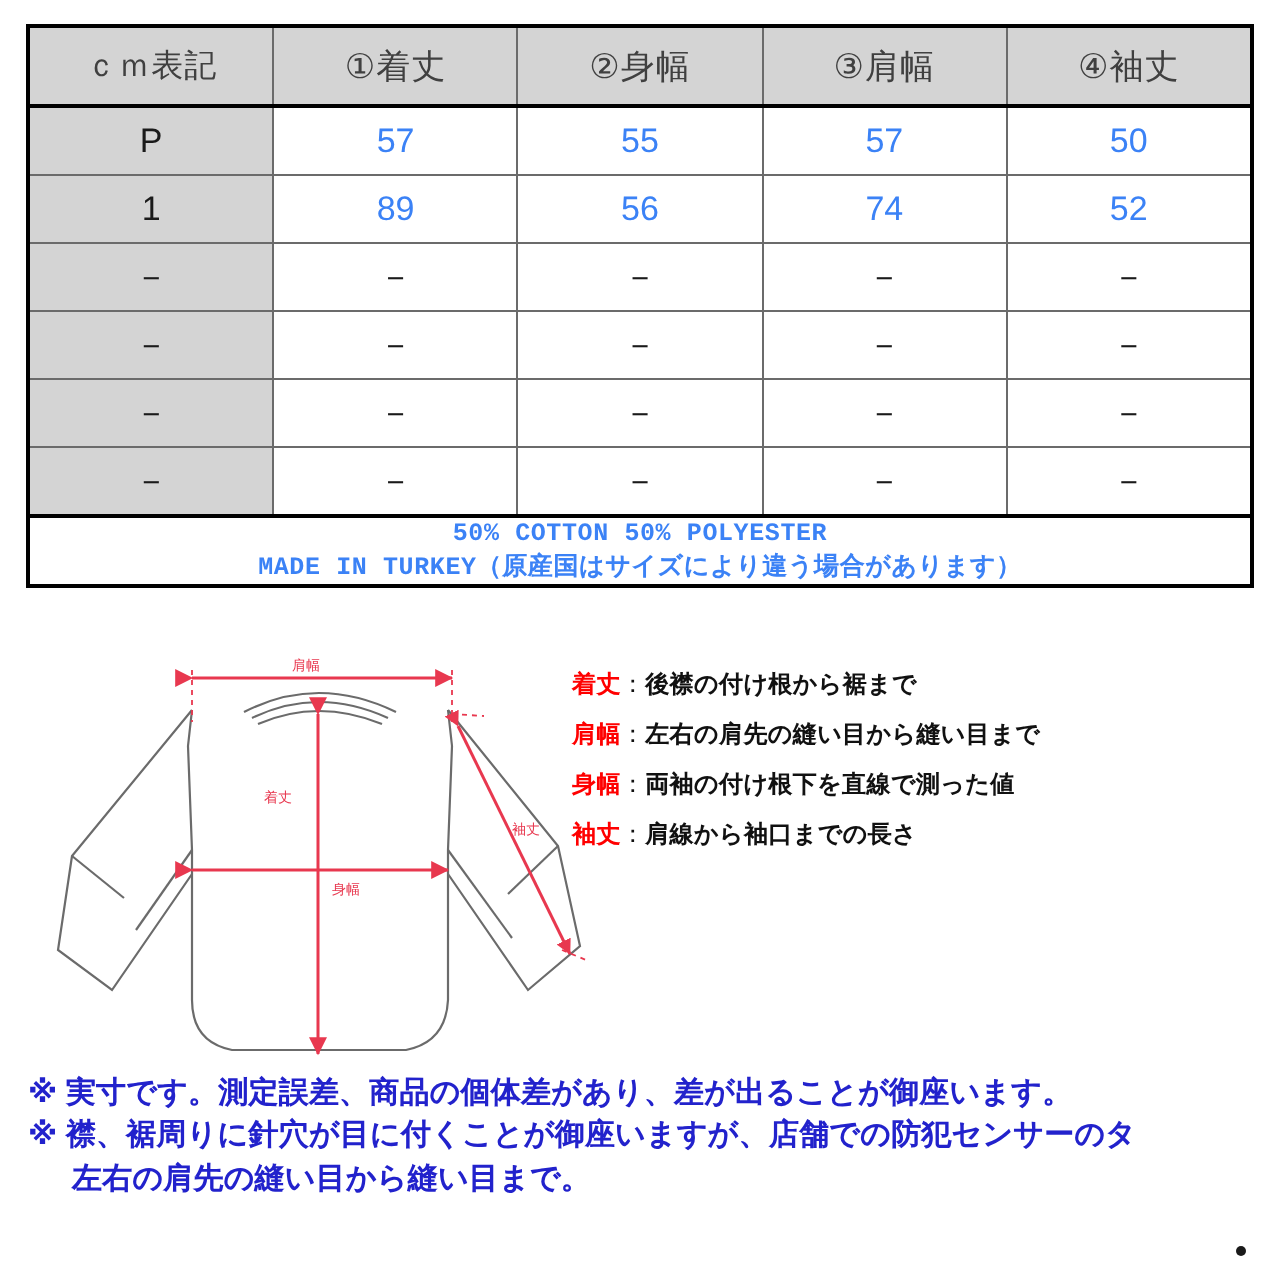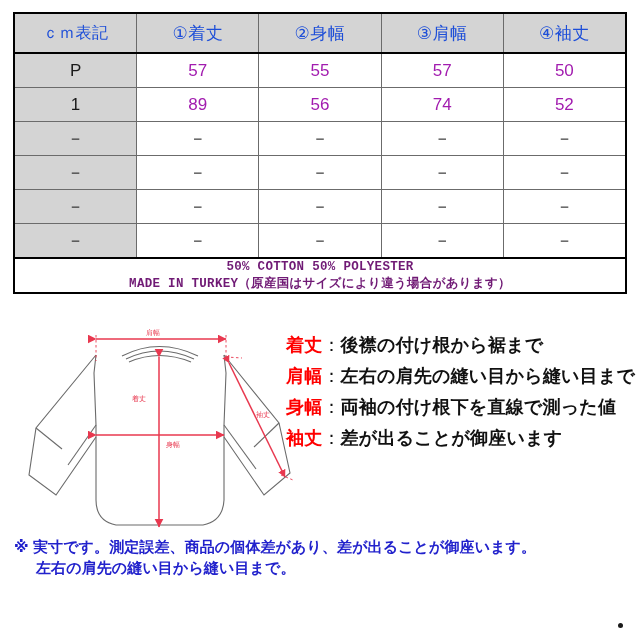--- a/index.html
+++ b/index.html
@@ -35,56 +35,56 @@
     padding: 0;
   }
   table.size-table {
     border: 2px solid #000000;
   }
   th.col-head {
     height: 38px;
     background: #d4d4d4;
     font-size: 17px;
     letter-spacing: 0.5px;
-    color: #1d4ed8;
+    color: #404040;
   }
   th.col-head.first {
     font-size: 16px;
   }
   td.size-label {
     background: #d4d4d4;
     height: 33px;
     font-size: 17px;
     color: #1a1a1a;
   }
   td.measure {
     background: #ffffff;
     height: 33px;
     font-size: 17px;
-    color: #a21caf;
+    color: #3b82f6;
   }
   td.dash {
     color: #1a1a1a;
     font-size: 17px;
   }
   tr.head-row th { border-bottom: 2px solid #000000; }
   tr.last-data td { border-bottom: 2px solid #000000; }
 
   td.footer-cell {
     background: #ffffff;
     text-align: left;
     padding: 4px 0 5px 62px;
     border: 0;
     line-height: 1.32;
   }
   .footer-line {
     font-family: "Liberation Mono", "DejaVu Sans Mono", monospace;
     font-size: 12.5px;
     font-weight: bold;
-    color: #701a75;
+    color: #3b82f6;
     letter-spacing: 0.3px;
     white-space: nowrap;
     text-align: center;
   }
 
   
   .diagram {
     position: absolute;
     left: 28px;
     top: 325px;
@@ -94,21 +94,21 @@
   .diagram svg { display: block; }
 
   
   .legend {
     position: absolute;
     left: 286px;
     top: 336px;
     width: 350px;
   }
   .legend-row {
-    font-size: 18px;
+    font-size: 12px;
     line-height: 1.0;
     margin-bottom: 13px;
     white-space: nowrap;
     letter-spacing: 0.2px;
   }
   .legend-key {
     color: #ff0000;
     font-weight: bold;
   }
   .legend-sep {
@@ -281,22 +281,23 @@
   <div class="legend-row">
     <span class="legend-key">着丈</span><span class="legend-sep">：</span><span class="legend-desc">後襟の付け根から裾まで</span>
   </div>
   <div class="legend-row">
     <span class="legend-key">肩幅</span><span class="legend-sep">：</span><span class="legend-desc">左右の肩先の縫い目から縫い目まで</span>
   </div>
   <div class="legend-row">
     <span class="legend-key">身幅</span><span class="legend-sep">：</span><span class="legend-desc">両袖の付け根下を直線で測った値</span>
   </div>
   <div class="legend-row">
-    <span class="legend-key">袖丈</span><span class="legend-sep">：</span><span class="legend-desc">差が出ることが御座います</span>
+    <span class="legend-key">袖丈</span><span class="legend-sep">：</span><span class="legend-desc">肩線から袖口までの長さ</span>
   </div>
 </div>
 
 <div class="notes">
   <div class="note-line">※ 実寸です。測定誤差、商品の個体差があり、差が出ることが御座います。</div>
+  <div class="note-line">※ 襟、裾周りに針穴が目に付くことが御座いますが、店舗での防犯センサーのタ</div>
   <div class="note-line indent">左右の肩先の縫い目から縫い目まで。</div>
 </div>
 
 <div class="corner-dot"></div>
 
 </body></html>

